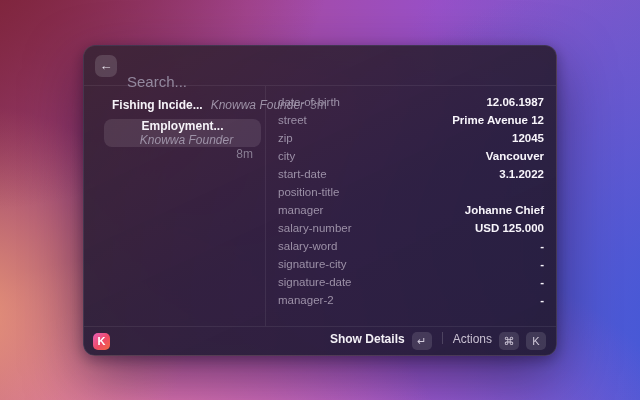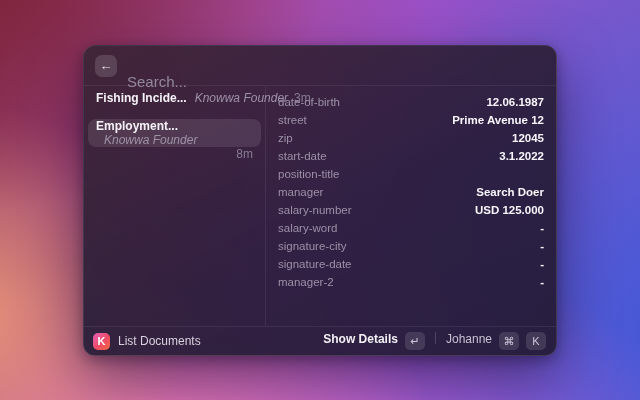--- a/index.html
+++ b/index.html
@@ -70,23 +70,24 @@
   .list-pane {
     width: 182px;
     flex: 0 0 182px;
     border-right: 1px solid rgba(255,255,255,0.07);
     padding: 5px 4px;
   }
   .list-item {
     height: 28px;
     border-radius: 8px;
     display: flex;
-    align-items: flex-start;
+    align-items: center;
     padding: 0 8px;
     cursor: pointer;
+    margin-left: 16px;
   }
   .list-item.selected { background: rgba(255,255,255,0.10); flex-direction: column; }
   .li-title {
     font-size: 12px;
     font-weight: bold;
     color: #f6f3f8;
     white-space: nowrap;
   }
   .li-subtitle {
     font-size: 12px;
@@ -204,29 +205,33 @@
       </div>
       <div class="drow">
         <span class="dlabel">street</span>
         <span class="dvalue">Prime Avenue 12</span>
       </div>
       <div class="drow">
         <span class="dlabel">zip</span>
         <span class="dvalue">12045</span>
       </div>
       <div class="drow">
+        <span class="dlabel">city</span>
+        <span class="dvalue">Vancouver</span>
+      </div>
+      <div class="drow">
         <span class="dlabel">start-date</span>
         <span class="dvalue">3.1.2022</span>
       </div>
       <div class="drow">
         <span class="dlabel">position-title</span>
       </div>
       <div class="drow">
         <span class="dlabel">manager</span>
-        <span class="dvalue">Search Doer</span>
+        <span class="dvalue">Johanne Chief</span>
       </div>
       <div class="drow">
         <span class="dlabel">salary-number</span>
         <span class="dvalue">USD 125.000</span>
       </div>
       <div class="drow">
         <span class="dlabel">salary-word</span>
         <span class="dvalue">-</span>
       </div>
       <div class="drow">
@@ -239,25 +244,24 @@
       </div>
       <div class="drow">
         <span class="dlabel">manager-2</span>
         <span class="dvalue">-</span>
       </div>
     </div>
   </div>
 
   <div class="footer">
     <div class="app-icon">K</div>
-    <span class="cmd-name">List Documents</span>
 
     <div class="footer-right">
       <span class="action-primary">Show Details</span>
       <span class="keycap">↵</span>
       <span class="vsep"></span>
-      <span class="action-secondary">Johanne</span>
+      <span class="action-secondary">Actions</span>
       <span class="keycap">⌘</span>
       <span class="keycap">K</span>
     </div>
   </div>
 
 </div>
 
 </body></html>

